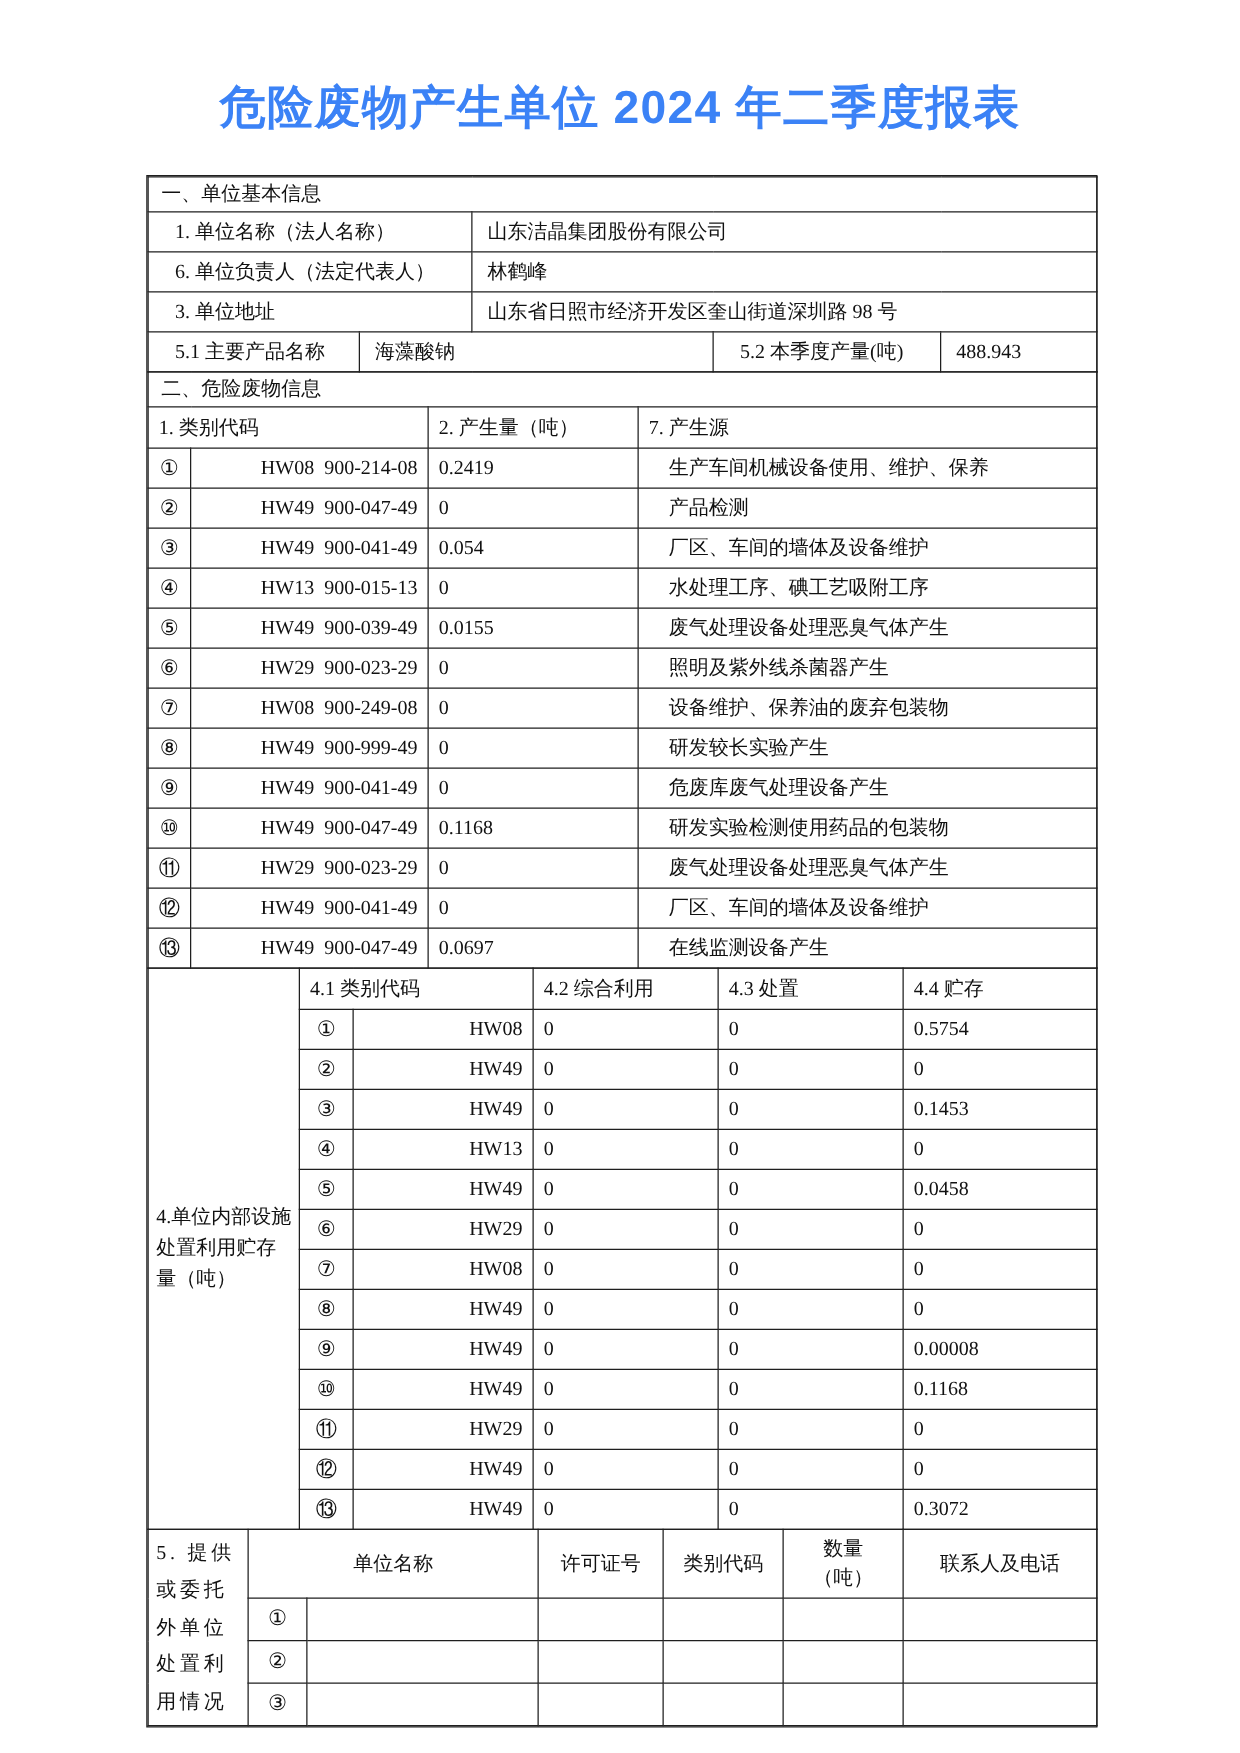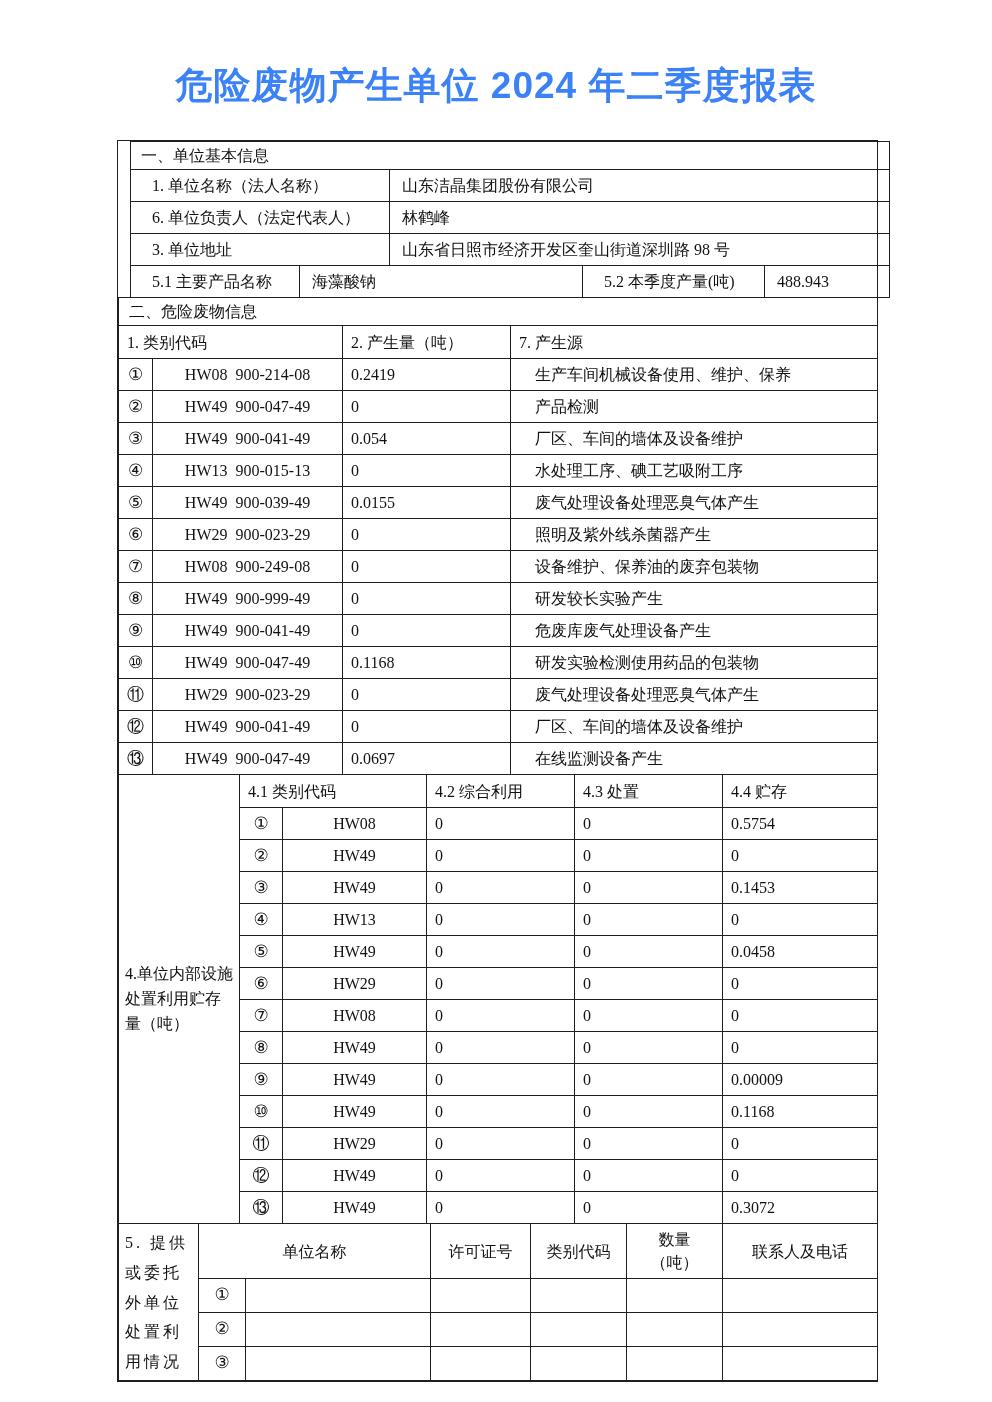--- a/index.html
+++ b/index.html
@@ -1,30 +1,30 @@
 <!DOCTYPE html>
 <html><head>
 <meta charset="utf-8">
 <style>
   html,body{margin:0;padding:0;background:#ffffff;}
   body{width:992px;height:1402px;font-family:"Liberation Serif","DejaVu Serif",serif;color:#111;}
   .page-title{margin-top:62px;text-align:center;font-family:"Liberation Sans","DejaVu Sans",sans-serif;
     font-weight:700;font-size:37px;line-height:48px;letter-spacing:1px;color:#3b82f6;}
   .sheet{width:759px;margin:30px 0 0 117px;border:1px solid #1f1f1f;}
   table{border-collapse:collapse;table-layout:fixed;width:759px;margin-top:-1px;}
-  table:first-child{margin-top:0;margin-left:12px;}
+  table:first-child{margin-top:0;}
   td{border:1px solid #1f1f1f;font-size:16px;padding:2px 8px;vertical-align:middle;
      overflow:hidden;line-height:1.45;}
   tr.r-sec td{height:23px;padding-left:10px;}
   tr.r-std td{height:27px;}
   tr.r-hdr td{height:28px;}
   .c-label{padding-left:21px;}
   .c-value{padding-left:12px;}
   .c-seq{text-align:center;padding:2px 2px;font-size:17px;}
-  .c-code{text-align:center;white-space:pre;}
+  .c-code{text-align:right;white-space:pre;}
   .c-amt{padding-left:8px;}
   .c-src{padding-left:24px;}
   .c-hdr-l{padding-left:8px;}
   .c-hdr-c{text-align:center;}
   .c-span-label{padding:6px;line-height:1.55;}
   .s5-label{letter-spacing:3px;padding:4px 6px;line-height:1.85;}
   .empty-cell{height:27px;}
 </style>
 </head>
 <body>
@@ -234,21 +234,21 @@
           <td class="c-code">HW49</td>
           <td class="c-amt">0</td>
           <td class="c-amt">0</td>
           <td class="c-amt">0</td>
         </tr>
     <tr class="r-std">
           <td class="c-seq">⑨</td>
           <td class="c-code">HW49</td>
           <td class="c-amt">0</td>
           <td class="c-amt">0</td>
-          <td class="c-amt">0.00009</td>
+          <td class="c-amt">0.00008</td>
         </tr>
     <tr class="r-std">
           <td class="c-seq">⑩</td>
           <td class="c-code">HW49</td>
           <td class="c-amt">0</td>
           <td class="c-amt">0</td>
           <td class="c-amt">0.1168</td>
         </tr>
     <tr class="r-std">
           <td class="c-seq">⑪</td>

